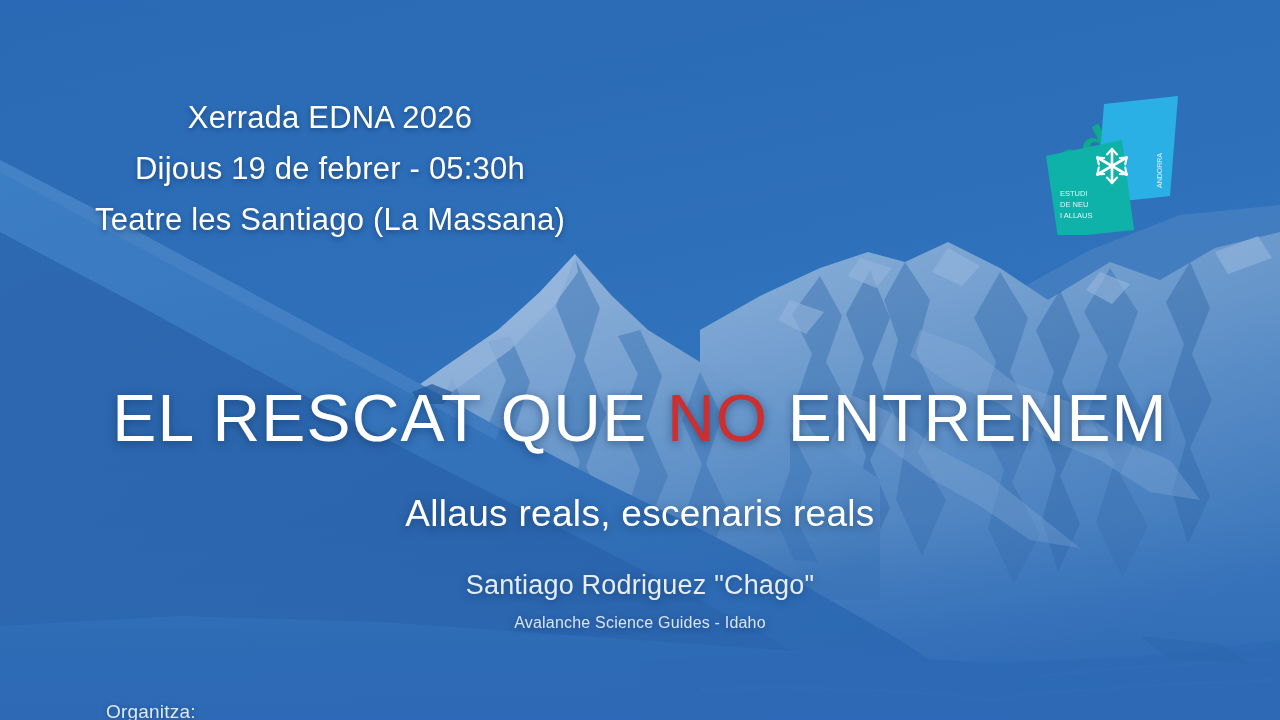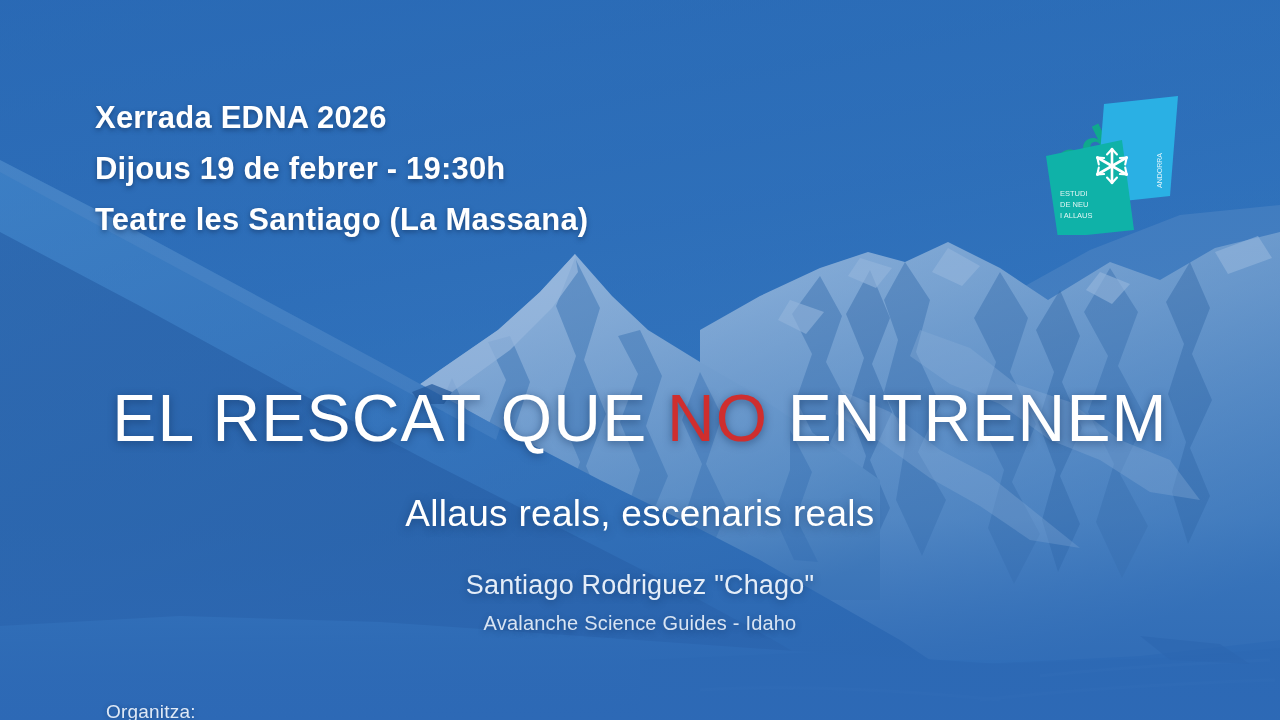--- a/index.html
+++ b/index.html
@@ -44,26 +44,27 @@
 
   
   .header {
     position: absolute;
     left: 95px;
     top: 92px;
     z-index: 6;
   }
   .header-line {
     color: #ffffff;
-    font-weight: bold;
+    font-weight: normal;
     font-size: 31px;
     line-height: 51px;
     letter-spacing: 0.2px;
     white-space: nowrap;
     text-shadow: 0 2px 5px rgba(12,40,80,0.55);
+    text-align: center;
   }
 
   
   .logo {
     position: absolute;
     left: 1038px;
     top: 70px;
     width: 152px;
     height: 165px;
     z-index: 7;
@@ -120,21 +121,21 @@
     white-space: nowrap;
     text-shadow: 0 2px 7px rgba(14,44,86,0.5);
   }
   .speaker-org {
     position: absolute;
     left: 0;
     right: 0;
     top: 610px;
     text-align: center;
     z-index: 6;
-    font-size: 20px;
+    font-size: 16px;
     line-height: 26px;
     color: #d8e4f3;
     letter-spacing: 0.2px;
     white-space: nowrap;
     text-shadow: 0 2px 6px rgba(14,44,86,0.45);
   }
 
   
   .footer {
     position: absolute;
@@ -268,21 +269,21 @@
         <path d="M700 690 C800 684 900 690 1000 700"></path>
       </g>
 
       <path d="M1140 636 L1220 644 L1250 664 L1170 660 Z" fill="#27599b" opacity="0.55"></path>
     </svg>
     <div class="tint"></div>
   </div>
 
   <div class="header">
     <div class="header-line">Xerrada EDNA 2026</div>
-    <div class="header-line">Dijous 19 de febrer - 19:30h</div>
+    <div class="header-line">Dijous 19 de febrer - 05:30h</div>
     <div class="header-line">Teatre les Santiago (La Massana)</div>
   </div>
 
   <div class="logo">
     <svg viewBox="0 0 152 165" aria-hidden="true">
       <defs>
         <clipPath id="clipRight">
           <path d="M66 34 L140 26 L132 126 L58 134 Z"></path>
         </clipPath>
         <clipPath id="clipLeft">

